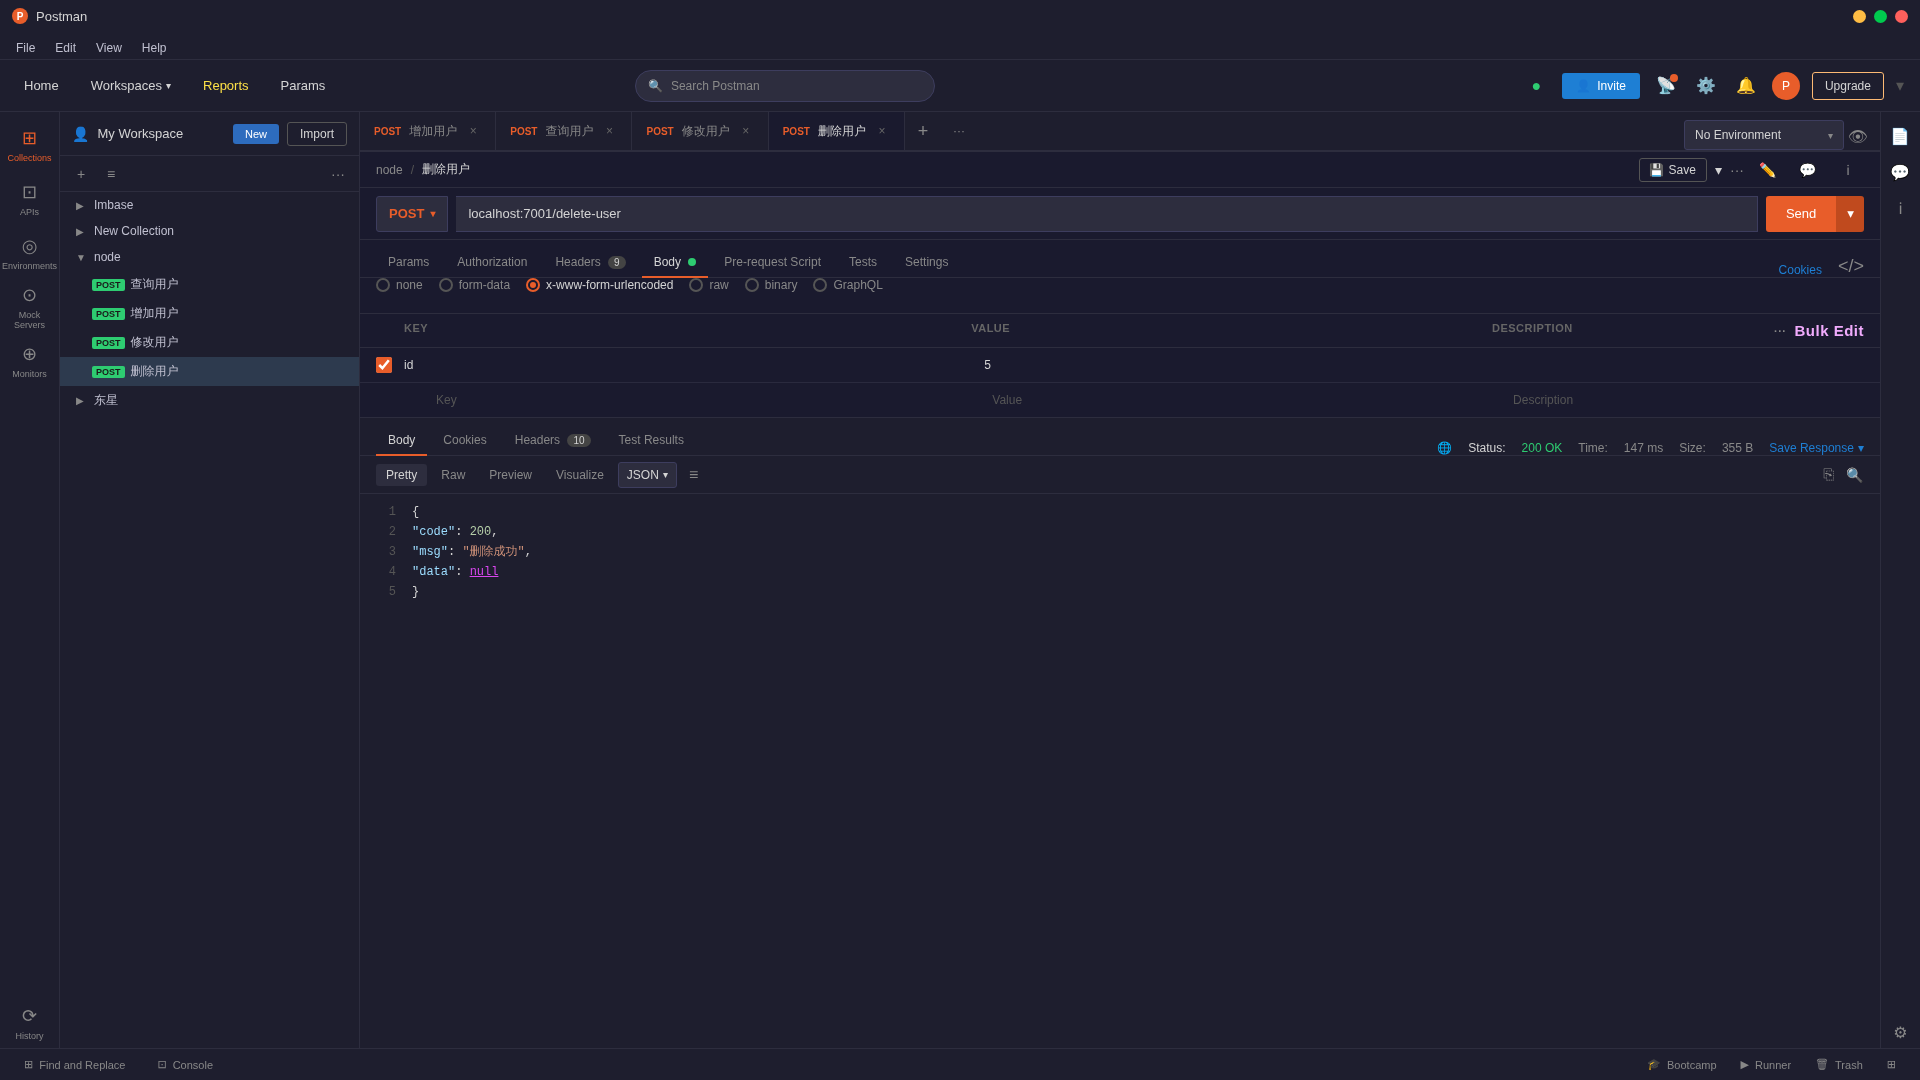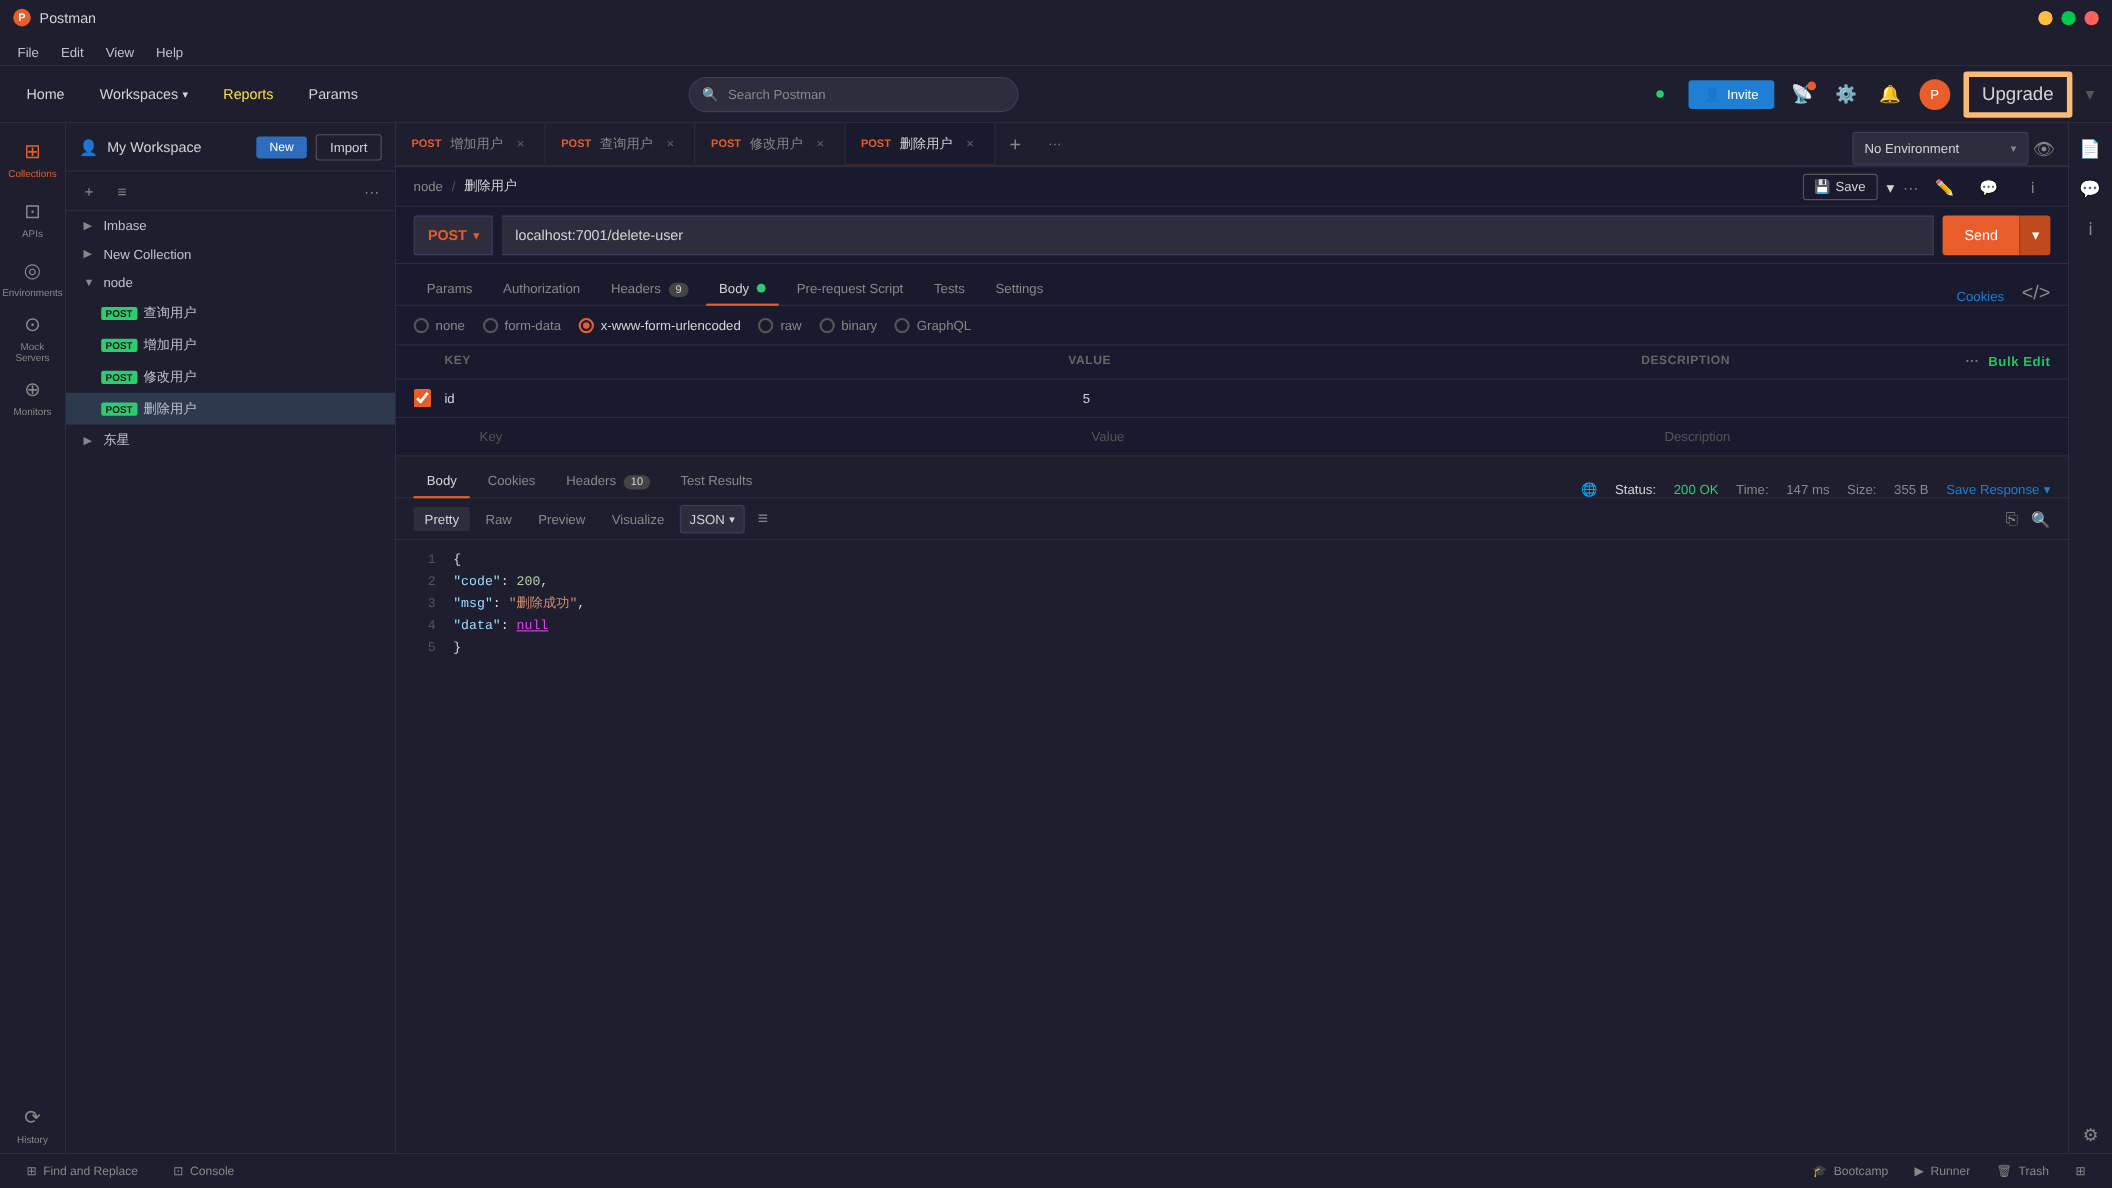--- a/index.html
+++ b/index.html
@@ -22,21 +22,21 @@
     
     .navbar { background: #1e1e2e; height: 52px; display: flex; align-items: center; padding: 0 16px; gap: 16px; border-bottom: 1px solid #2d2d3e; }
     .nav-home { color: #d4d4d4; font-size: 13px; cursor: pointer; padding: 6px 8px; border-radius: 3px; }
     .nav-workspaces { color: #d4d4d4; font-size: 13px; cursor: pointer; display: flex; align-items: center; gap: 4px; padding: 6px 8px; border-radius: 3px; }
     .nav-reports { color: #fde047; font-size: 13px; cursor: pointer; padding: 6px 8px; border-radius: 3px; }
     .nav-explore { color: #d4d4d4; font-size: 13px; cursor: pointer; padding: 6px 8px; border-radius: 3px; }
     .search-bar { flex: 0 0 300px; background: #2d2d3e; border: 1px solid #3d3d5e; border-radius: 20px; height: 32px; display: flex; align-items: center; padding: 0 12px; gap: 8px; cursor: pointer; margin: 0 auto; }
     .search-bar span { color: #888; font-size: 12px; }
     .nav-actions { display: flex; align-items: center; gap: 12px; margin-left: auto; }
     .invite-btn { background: #1e7fd4; color: white; border: none; border-radius: 3px; padding: 6px 14px; cursor: pointer; font-size: 12px; display: flex; align-items: center; gap: 6px; }
-    .upgrade-btn { background: transparent; color: #d4d4d4; border: 5px solid #fdba74; border-radius: 3px; padding: 6px 12px; cursor: pointer; font-size: 17px; }
+    .upgrade-btn { background: transparent; color: #d4d4d4; border: 1px solid #fdba74; border-radius: 3px; padding: 6px 12px; cursor: pointer; font-size: 12px; }
     .nav-icon { width: 28px; height: 28px; display: flex; align-items: center; justify-content: center; cursor: pointer; color: #888; font-size: 16px; position: relative; }
     .nav-icon .badge { position: absolute; top: 2px; right: 2px; width: 8px; height: 8px; background: #e85d2a; border-radius: 50%; }
 
     
     .main { display: flex; height: calc(1080px - 32px - 28px - 52px - 32px); }
 
     
     .sidebar-icons { width: 60px; background: #1e1e2e; border-right: 1px solid #2d2d3e; display: flex; flex-direction: column; align-items: center; padding-top: 8px; gap: 4px; }
     .sidebar-icon { width: 50px; height: 50px; display: flex; flex-direction: column; align-items: center; justify-content: center; cursor: pointer; border-radius: 4px; gap: 4px; color: #888; }
     .sidebar-icon.active { color: #e85d2a; }
@@ -91,21 +91,21 @@
     
     .req-tabs { height: 38px; display: flex; align-items: flex-end; border-bottom: 1px solid #2d2d3e; padding: 0 16px; gap: 4px; }
     .req-tab { padding: 8px 12px; cursor: pointer; color: #888; font-size: 12px; position: relative; }
     .req-tab.active { color: #d4d4d4; }
     .req-tab.active::after { content: ''; position: absolute; bottom: -1px; left: 0; right: 0; height: 2px; background: #e85d2a; }
     .req-tab-badge { background: #444; color: #d4d4d4; border-radius: 10px; padding: 1px 6px; font-size: 10px; margin-left: 4px; }
     .req-tab-dot { width: 8px; height: 8px; background: #2ecc71; border-radius: 50%; display: inline-block; margin-left: 4px; }
     .cookies-link { margin-left: auto; color: #1e7fd4; cursor: pointer; font-size: 12px; }
 
     
-    .body-type-row { height: 36px; display: flex; align-items: center; padding: 0 16px; gap: 16px; border-bottom: 1px solid #2d2d3e; }
+    .body-type-row { height: 36px; display: flex; align-items: flex-start; padding: 0 16px; gap: 16px; border-bottom: 1px solid #2d2d3e; }
     .radio-option { display: flex; align-items: center; gap: 6px; cursor: pointer; color: #888; font-size: 12px; }
     .radio-option.active { color: #d4d4d4; }
     .radio-dot { width: 14px; height: 14px; border: 2px solid #555; border-radius: 50%; display: flex; align-items: center; justify-content: center; }
     .radio-dot.blue-dot { border-color: #e85d2a; }
     .radio-dot.blue-dot::after { content: ''; width: 6px; height: 6px; background: #e85d2a; border-radius: 50%; }
     .kv-header { display: flex; padding: 8px 16px; border-bottom: 1px solid #2d2d3e; color: #666; font-size: 11px; font-weight: 600; letter-spacing: 0.5px; }
     .kv-header-key { flex: 0 0 40%; padding-left: 28px; }
     .kv-header-value { flex: 0 0 35%; }
     .kv-header-desc { flex: 1; }
     .kv-header-actions { display: flex; gap: 8px; margin-left: auto; align-items: center; }
@@ -393,21 +393,21 @@
       </label>
     </div>
 
     <div>
       <div class="kv-header">
         <span class="kv-header-key">KEY</span>
         <span class="kv-header-value">VALUE</span>
         <span class="kv-header-desc">DESCRIPTION</span>
         <div class="kv-header-actions">
           <span style="color:#888;cursor:pointer;">···</span>
-          <span style="color:#22c55e;cursor:pointer;font-size:12px;">Bulk Edit</span>
+          <span style="color:#f0abfc;cursor:pointer;font-size:15px;">Bulk Edit</span>
         </div>
       </div>
       <div class="kv-row">
         <input type="checkbox" class="kv-checkbox" checked="" style="">
         <span class="kv-key">id</span>
         <span class="kv-value">5</span>
         <span class="kv-desc"></span>
       </div>
       <div class="kv-empty-row">
         <span style="width:24px;margin-right:8px;"></span>

